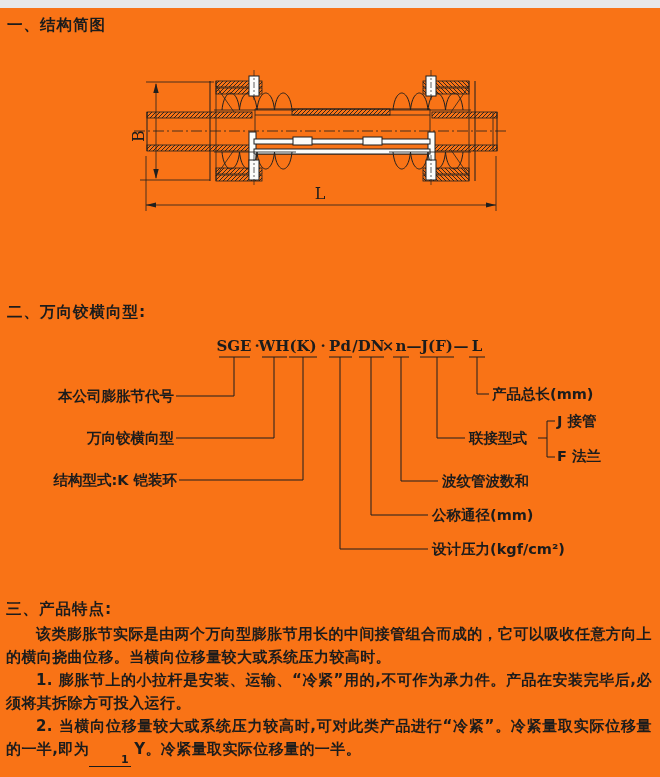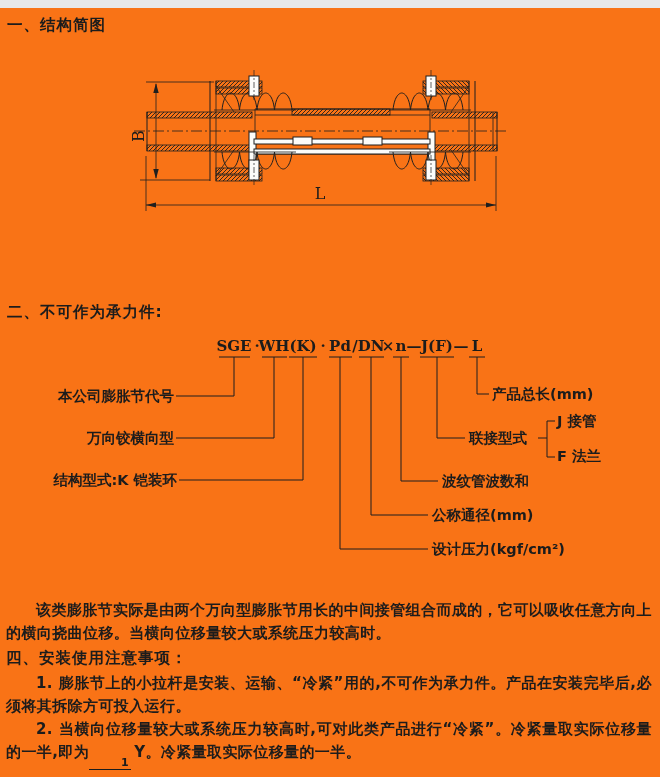--- a/index.html
+++ b/index.html
@@ -131,21 +131,21 @@
     <g>
       <line class="lnthin" x1="146" y1="148" x2="146" y2="203"></line>
       <line class="lnthin" x1="496" y1="148" x2="496" y2="203"></line>
       <line class="lnthin" x1="146" y1="197" x2="496" y2="197"></line>
       <polygon class="arrow" points="146,197 156,194.4 156,199.6"></polygon>
       <polygon class="arrow" points="496,197 486,194.4 486,199.6"></polygon>
       <text class="dimtxt" x="320" y="191" text-anchor="middle">L</text>
     </g>
   </svg>
 
-  <div class="hd" style="top:294px">二、不可作为承力件:</div>
+  <div class="hd" style="top:294px">二、万向铰横向型:</div>
 
   <svg style="left:0;top:0" width="660" height="570" viewBox="0 0 660 570">
 
     <g>
       <text class="tok" x="234" y="343" text-anchor="middle">SGE</text>
       <text class="tok" x="257" y="343" text-anchor="middle">·</text>
       <text class="tok" x="274" y="343" text-anchor="middle">WH</text>
       <text class="tok" x="303" y="343" text-anchor="middle">(K)</text>
       <text class="tok" x="323" y="343" text-anchor="middle">·</text>
       <text class="tok" x="340" y="343" text-anchor="middle">Pd</text>
@@ -189,21 +189,21 @@
       <text class="cn-label" x="469" y="435">联接型式</text>
       <text class="cn-label" x="557" y="418">J 接管</text>
       <text class="cn-label" x="557" y="453">F 法兰</text>
       <text class="cn-label" x="442" y="478">波纹管波数和</text>
       <text class="cn-label" x="432" y="512">公称通径(mm)</text>
       <text class="cn-label" x="432" y="546">设计压力(kgf/cm²)</text>
     </g>
   </svg>
 
   <div class="flow">
+    <h3>三、产品特点:</h3>
     <p>该类膨胀节实际是由两个万向型膨胀节用长的中间接管组合而成的，它可以吸收任意方向上的横向挠曲位移。当横向位移量较大或系统压力较高时。</p>
-    <h3 class="second">四、安装使用注意事项：</h3>
     <p>1. 膨胀节上的小拉杆是安装、运输、“冷紧”用的,不可作为承力件。产品在安装完毕后,必须将其拆除方可投入运行。</p>
     <p><span>2. 当横向位移量较大或系统压力较高时,可对此类产品进行“冷紧”。冷紧量取实际位移量的一半,即为</span><span class="frac">
           <span class="num">1</span>
         </span><span>Y。冷紧量取实际位移量的一半。</span></p>
   </div>
 
 </div>
 
 </body></html>

